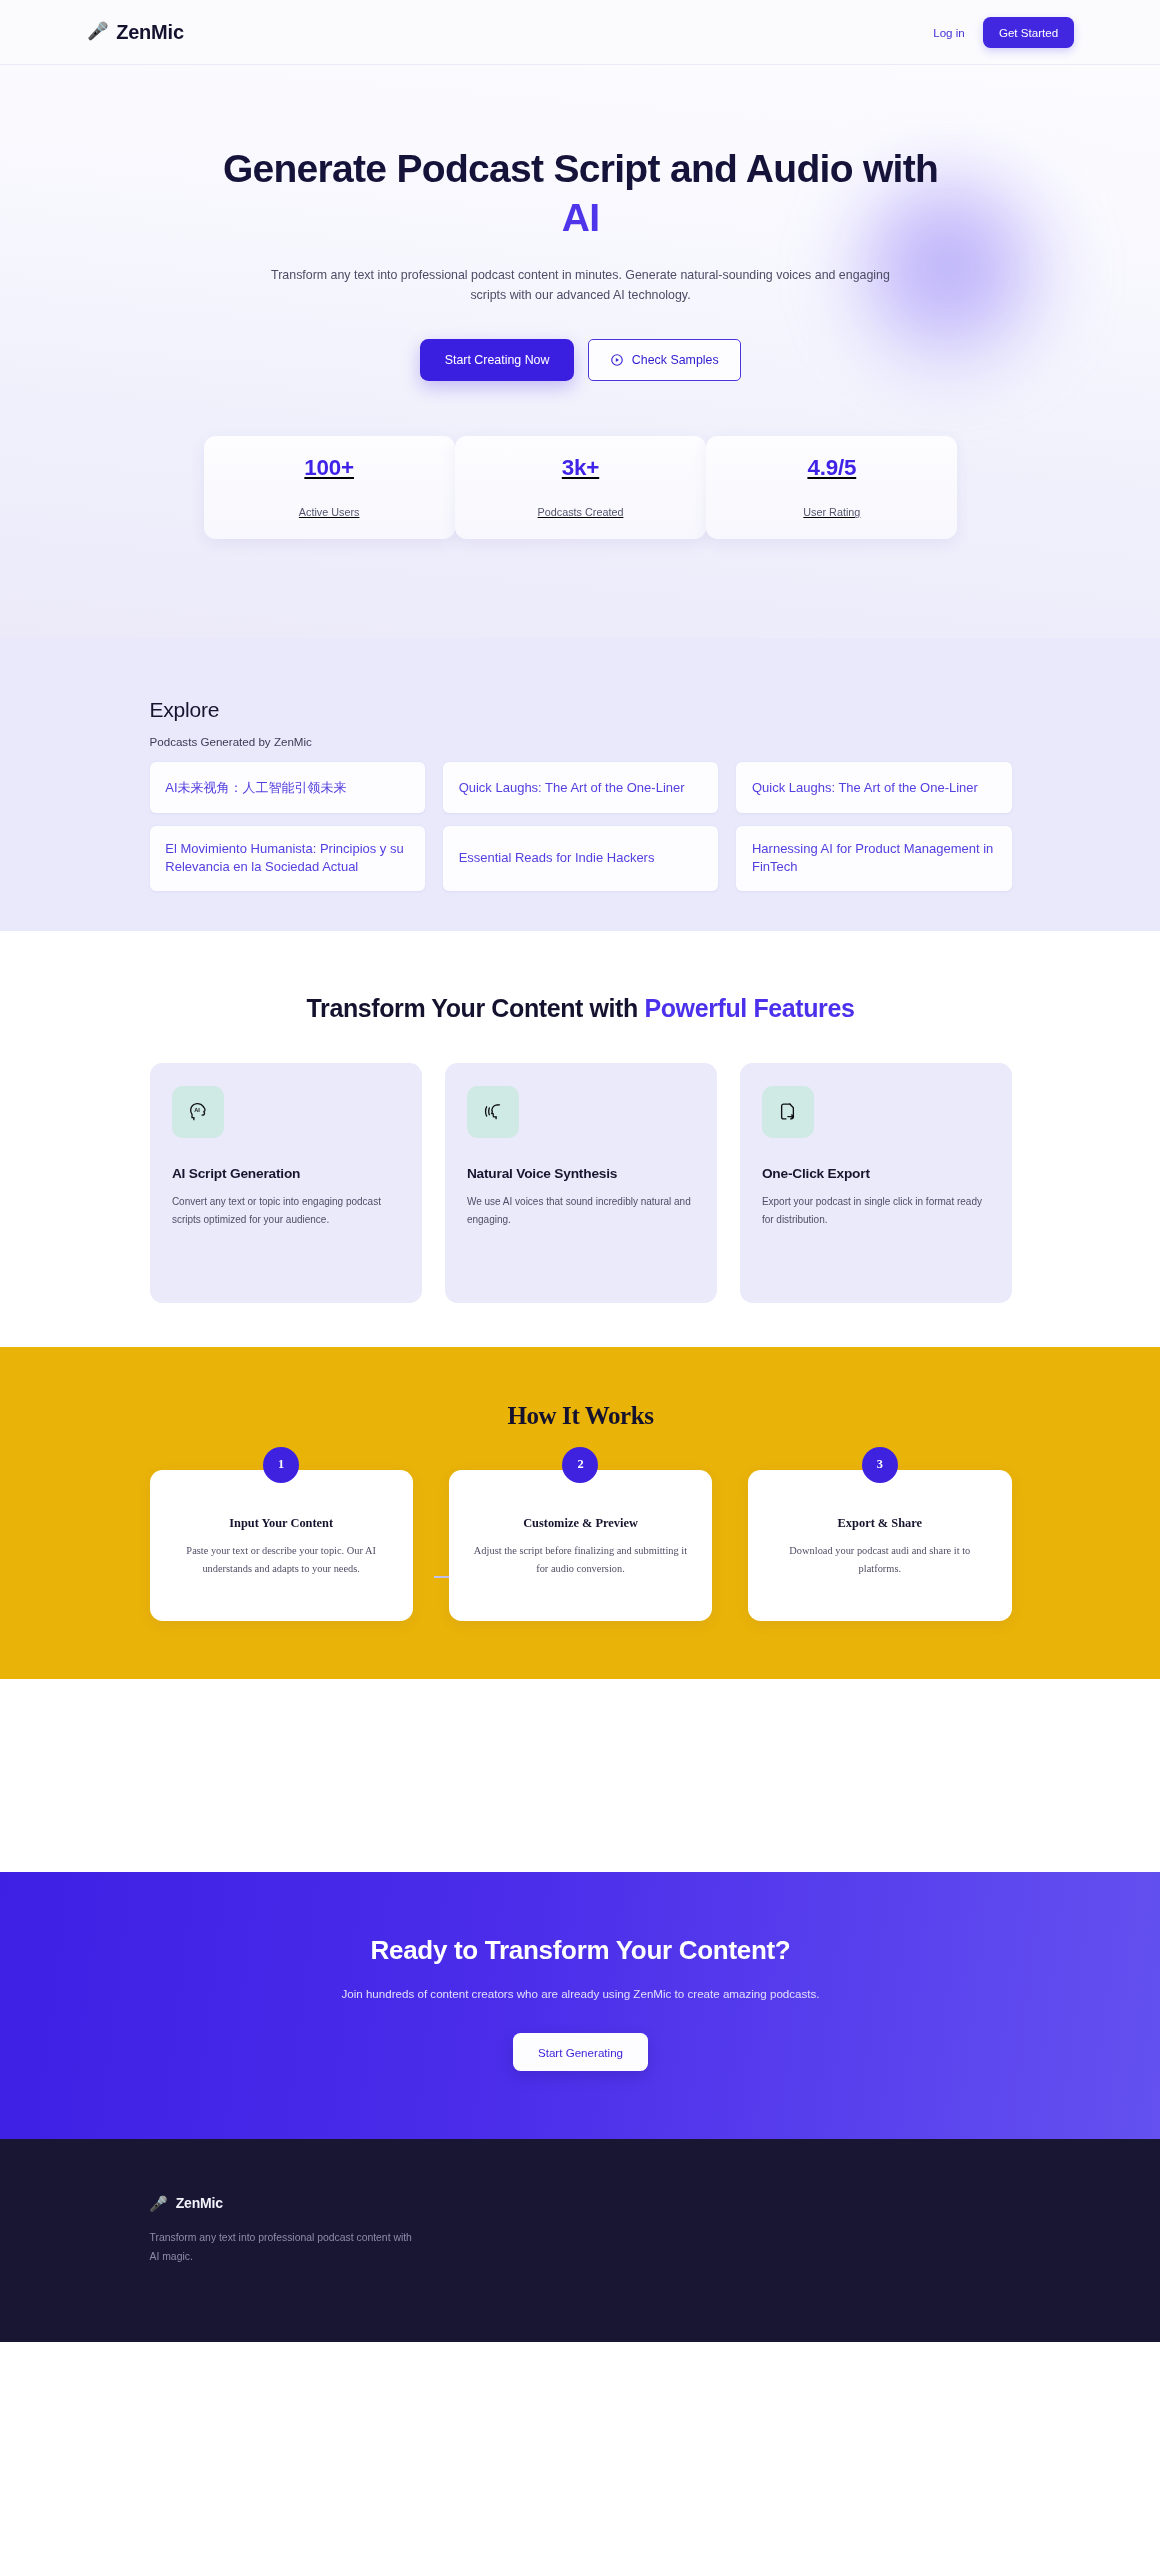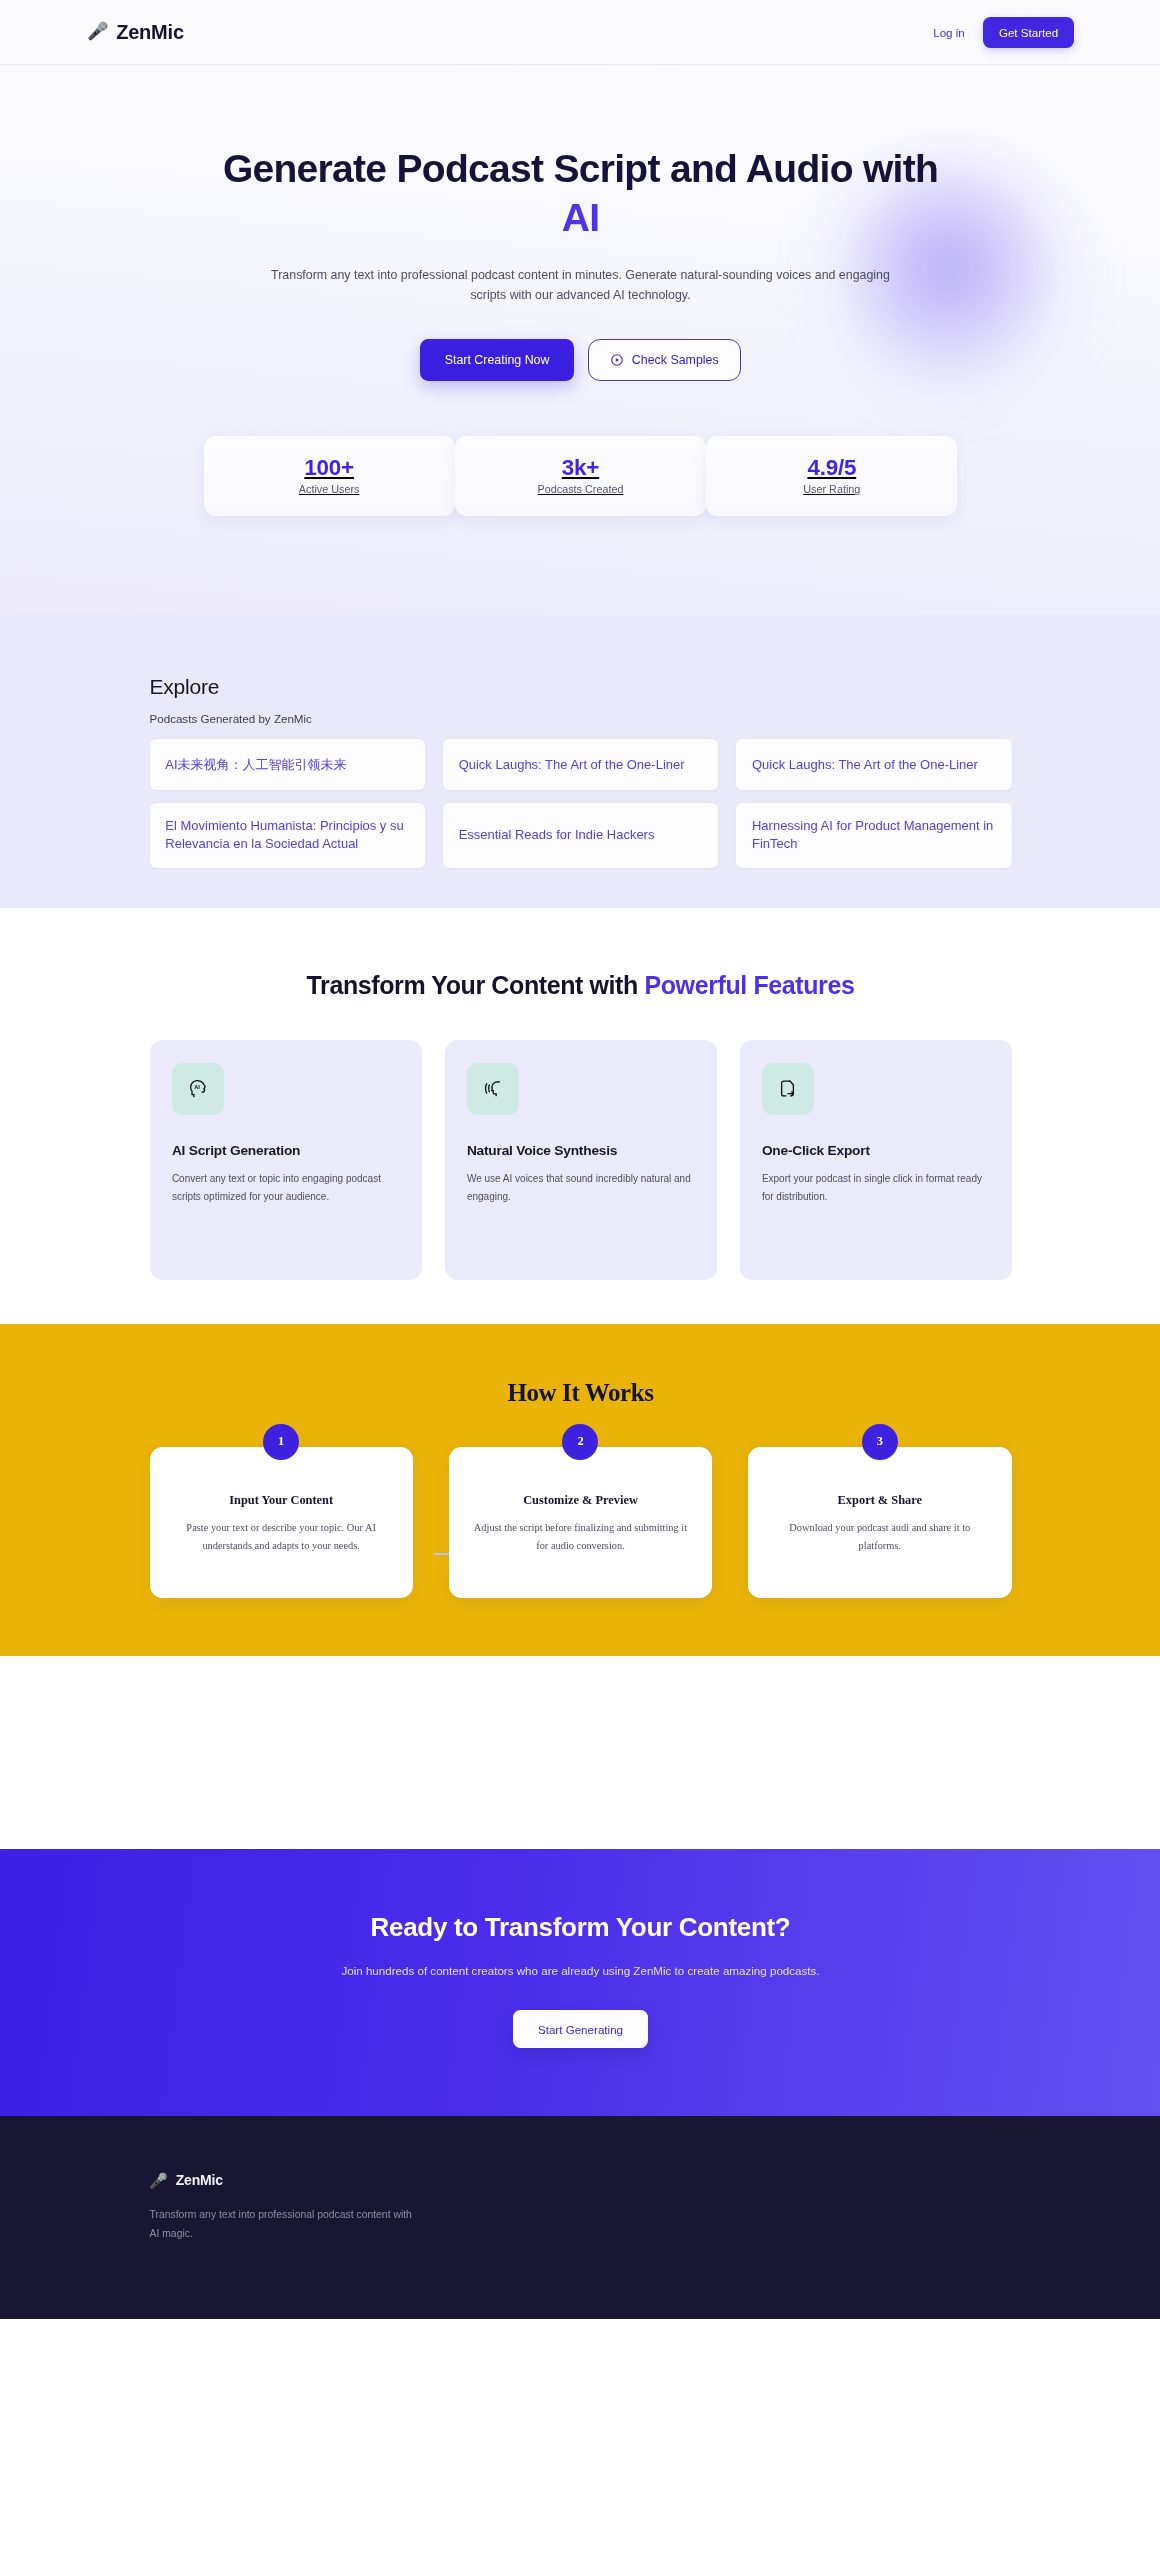--- a/index.html
+++ b/index.html
@@ -70,42 +70,42 @@
     margin-top: 33px; display: flex; justify-content: center; gap: 13.3px;
   }
   .btn-primary {
     background: #3a1fe0; color: #fff; border: none; border-radius: 8.3px;
     font-size: 12.4px; font-weight: 500; padding: 13.3px 25px; cursor: pointer;
     box-shadow: 0 6.6px 16.6px rgba(58,31,224,.26);
     font-family: "Liberation Sans", sans-serif;
   }
   .btn-outline {
     background: #fdfdff; color: #2f1ccc; border: 1.3px solid #4836d8;
-    border-radius: 12px; font-size: 12.4px; font-weight: 500;
+    border-radius: 5px; font-size: 12.4px; font-weight: 500;
     padding: 13.3px 21.6px; cursor: pointer; display: flex; align-items: center; gap: 7.5px;
     font-family: "Liberation Sans", sans-serif;
   }
   .play-ic { width: 14px; height: 14px; display: block; }
 
   
   .stats {
     margin: 55px auto 0; width: 754px;
     display: grid; grid-template-columns: repeat(3,1fr); 
     position: relative; z-index: 2;
     padding-bottom: 99px;
     text-decoration: underline;
   }
   .stat-card {
     background: linear-gradient(180deg,#fdfdff 0%,#f7f7fd 100%);
     border-radius: 11.6px; padding: 19px 8.3px 21px;
     text-align: center;
     box-shadow: 0 4.1px 15px rgba(74,60,170,.08);
   }
   .stat-val { font-size: 22.4px; font-weight: 700; color: #3f23e6; letter-spacing: -0.2px; }
-  .stat-lbl { margin-top: 2px; font-size: 10.8px; color: #55556e; }
+  .stat-lbl { margin-top: 25px; font-size: 10.8px; color: #55556e; }
 
   
   .explore {
     background: #e9e9fb;
     padding: 60px 0 40px;
   }
   .explore-inner { width: 1008px; margin: 0 auto; padding: 0 73px; }
   .explore-title { font-size: 21px; font-weight: 400; color: #16142f; letter-spacing: -0.2px; }
   .explore-sub { margin-top: 13px; font-size: 11.6px; color: #3c3b55; }
   .podcast-grid {

